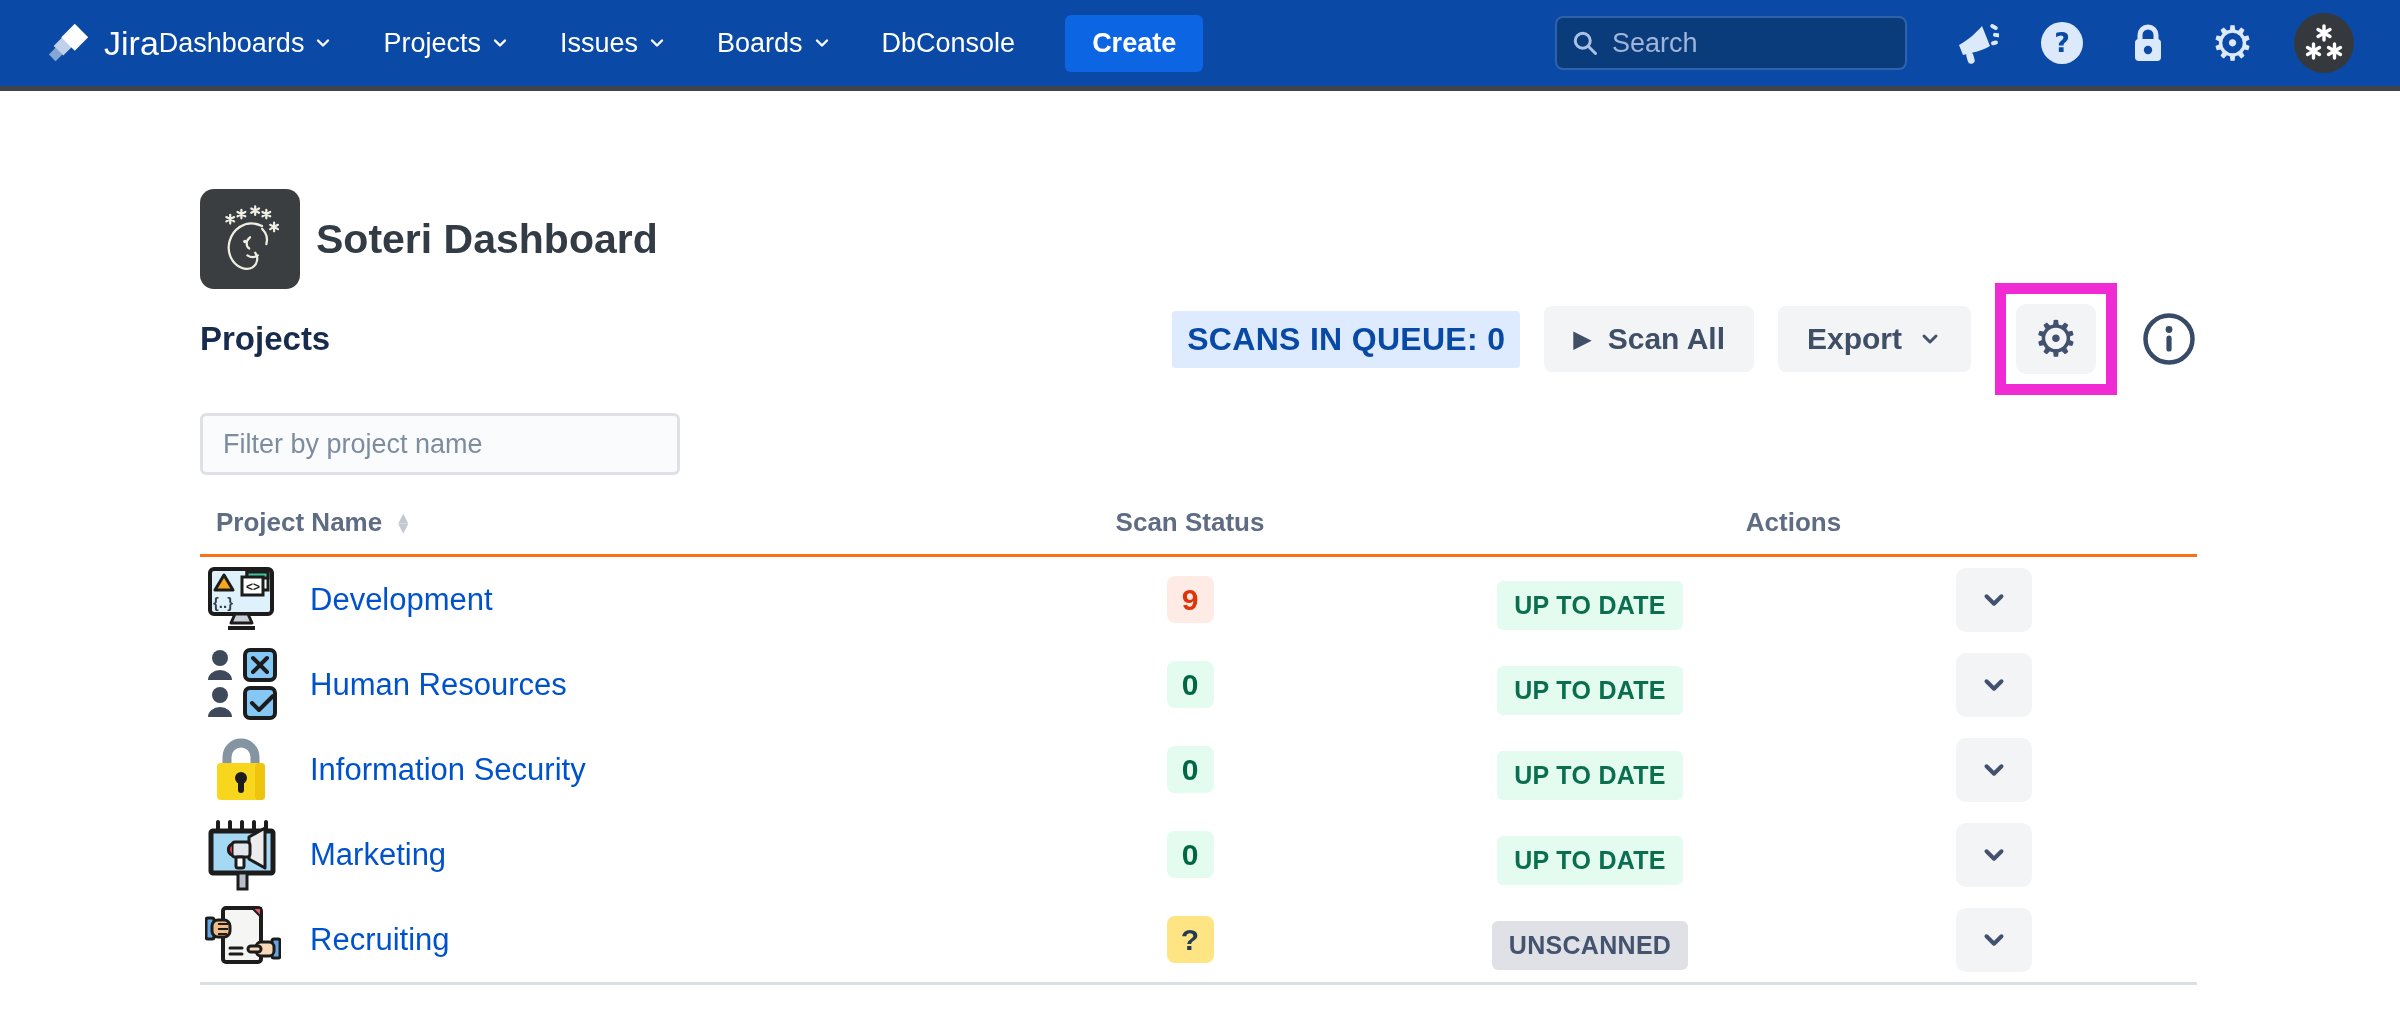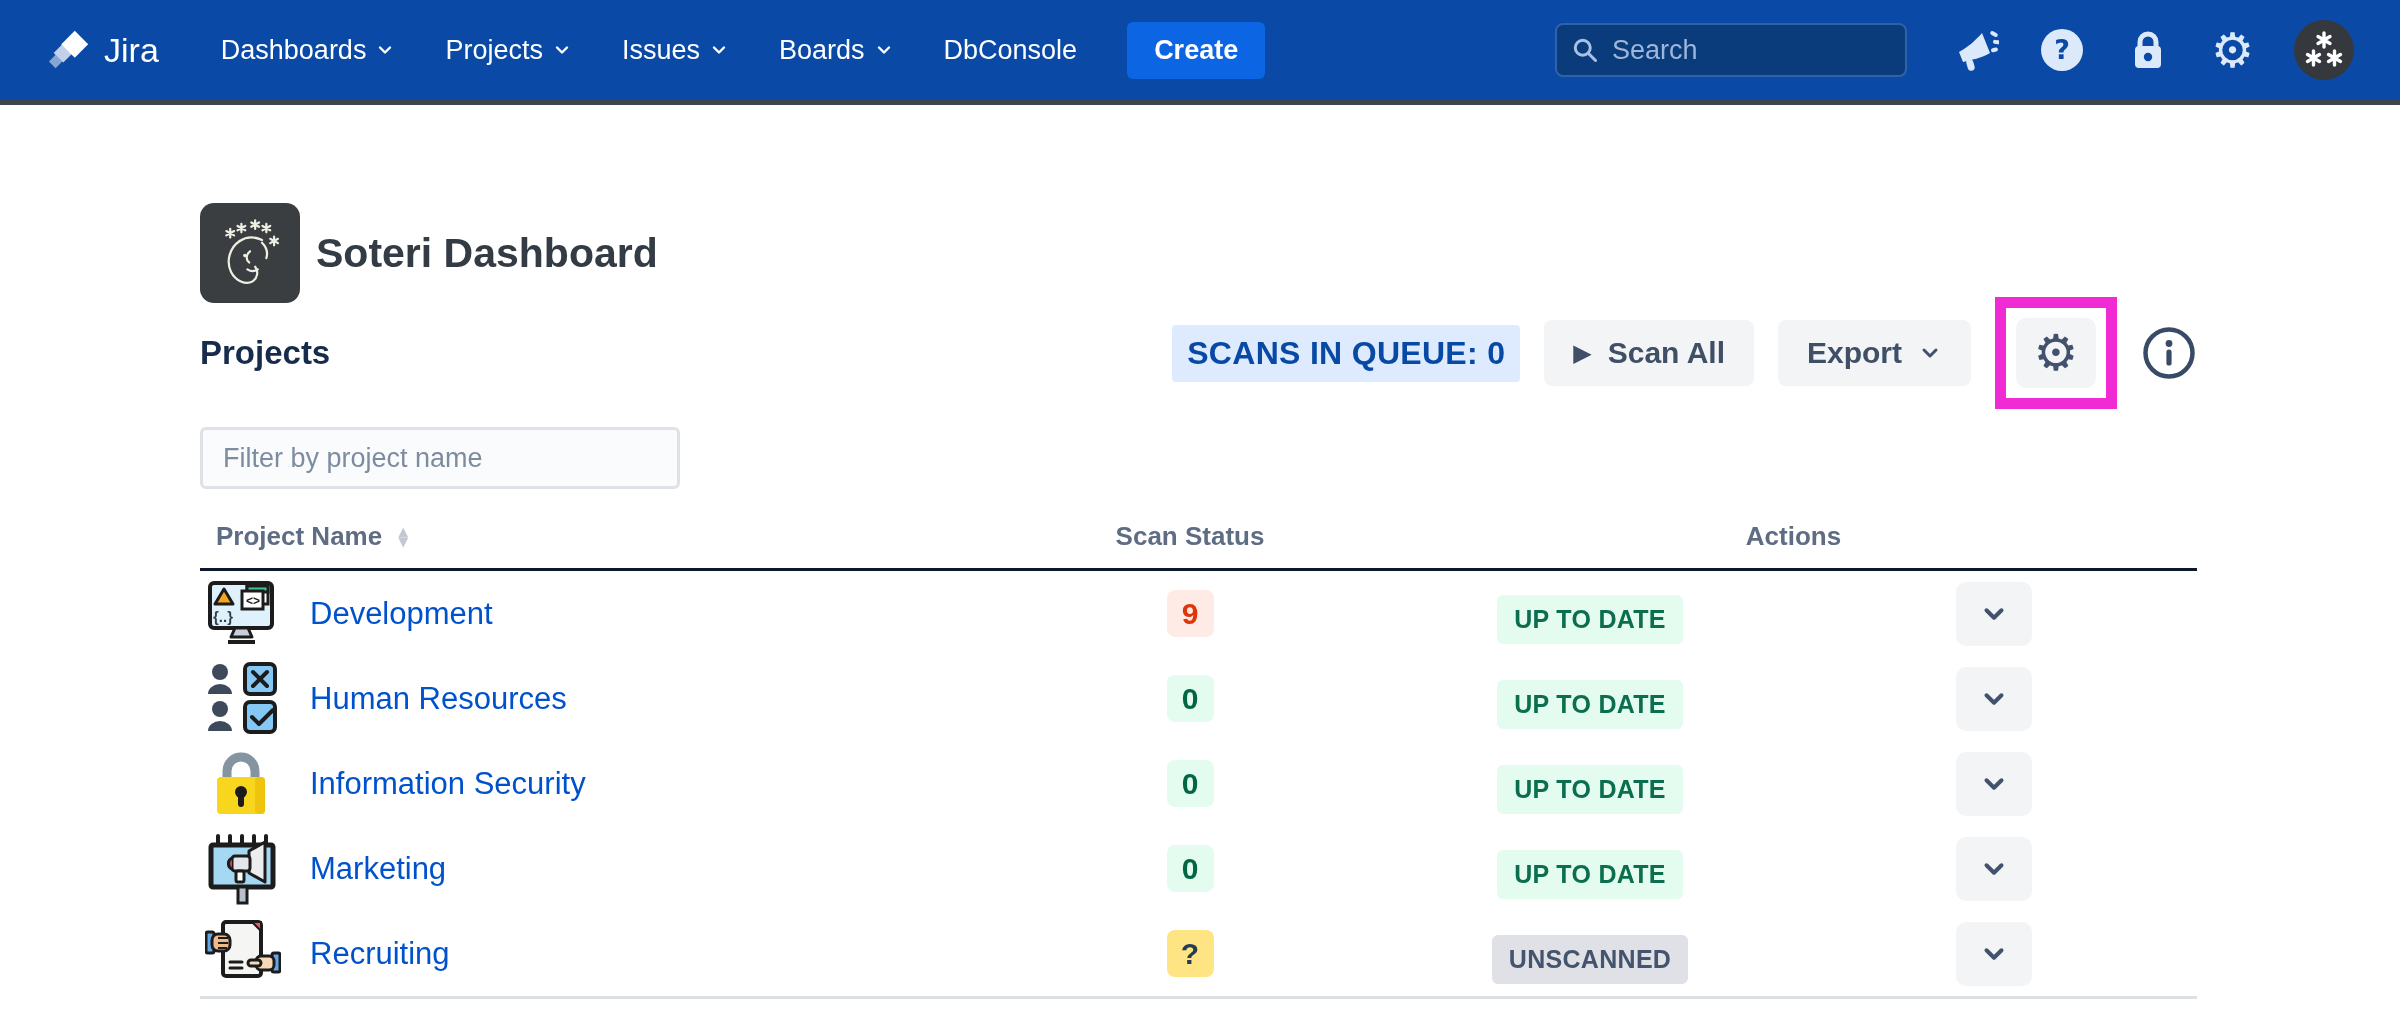--- a/index.html
+++ b/index.html
@@ -4,25 +4,25 @@
 <style>
   * { box-sizing: border-box; }
   html,body { margin:0; padding:0; }
   body {
     width:2400px; height:1026px; background:#fff;
     font-family:"Liberation Sans", sans-serif; overflow:hidden;
   }
   .glyph { font-family:"DejaVu Sans", sans-serif; }
 
   
-  .topnav { height:100px; background:#0A4AA6; display:flex; align-items:center; padding:9px 46px; }
+  .topnav { height:86px; background:#0A4AA6; display:flex; align-items:center; padding:9px 46px; }
   .nav-dark-edge { height:5px; background:#3E444C; }
   .brand { display:flex; align-items:center; gap:12px; cursor:pointer; }
   .brand-name { color:#fff; font-size:34px; font-weight:500; }
-  .nav-menu { display:flex; gap:52px; margin-left:62px; align-items:center; }
+  .nav-menu { display:flex; gap:52px; align-items:center; }
   .nav-item { display:flex; gap:11px; align-items:center; color:#fff; font-size:27px; font-weight:500; cursor:pointer; white-space:nowrap; }
   .create-btn { margin-left:50px; background:#0C66E4; color:#fff; font-size:27px; font-weight:700; padding:13px 27px; border-radius:6px; border:none; cursor:pointer; }
   .search-box { margin-left:auto; width:352px; height:54px; background:#0A3C7C; border:2px solid #2F62A9; border-radius:8px; display:flex; align-items:center; padding:0 13px; gap:10px; }
   .search-input { background:transparent; border:none; outline:none; color:#D7E4F7; font-size:27px; width:100%; font-family:"Liberation Sans",sans-serif; }
   .search-input::placeholder { color:#9FB6D9; }
   .nav-icons { display:flex; align-items:center; gap:40px; margin-left:46px; }
   .nav-icon-btn { background:none; border:none; padding:0; cursor:pointer; display:flex; }
   .nav-gear { font-size:48px; color:#DCE9FB; line-height:1; }
   .avatar { width:60px; height:60px; border-radius:50%; background:#35393D; display:flex; align-items:center; justify-content:center; cursor:pointer; }
 
@@ -41,21 +41,21 @@
   .gear-highlight { border:11px solid #F12BD4; padding:10px; }
   .gear-btn { width:80px; height:70px; background:#F3F4F6; border:none; border-radius:10px; display:flex; align-items:center; justify-content:center; cursor:pointer; }
   .gear-glyph { font-size:50px; color:#42526E; line-height:1; }
   .info-btn { width:56px; height:56px; background:none; border:none; padding:0; cursor:pointer; display:flex; }
 
   .filter-input { margin-top:18px; width:480px; height:62px; border:3px solid #DFE1E6; background:#FAFBFC; border-radius:6px; font-size:27px; color:#172B4D; padding:0 20px; outline:none; font-family:"Liberation Sans",sans-serif; display:block; }
   .filter-input::placeholder { color:#7E8CA0; }
 
   
   .table { margin-top:32px; }
-  .thead { display:flex; padding-bottom:16px; border-bottom:3px solid #0f172a; color:#5E6C84; font-size:26px; font-weight:700; }
+  .thead { display:flex; padding-bottom:16px; border-bottom:3px solid #f97316; color:#5E6C84; font-size:26px; font-weight:700; }
   .col-name { width:790px; padding-left:16px; display:flex; align-items:center; gap:16px; cursor:pointer; }
   .col-findings { width:400px; text-align:center; }
   .col-status { width:400px; text-align:center; }
   .col-actions { flex:1; text-align:center; }
   .sort-icon { display:flex; flex-direction:column; color:#C2C8D2; font-size:13px; line-height:10px; }
 
   .tbody { border-bottom:3px solid #DCDFE4; }
   .trow { display:flex; align-items:center; height:85px; }
   .cell-name { width:790px; padding-left:2px; display:flex; align-items:center; gap:26px; }
   .project-icon { width:82px; height:82px; display:flex; align-items:center; justify-content:center; flex:none; }

